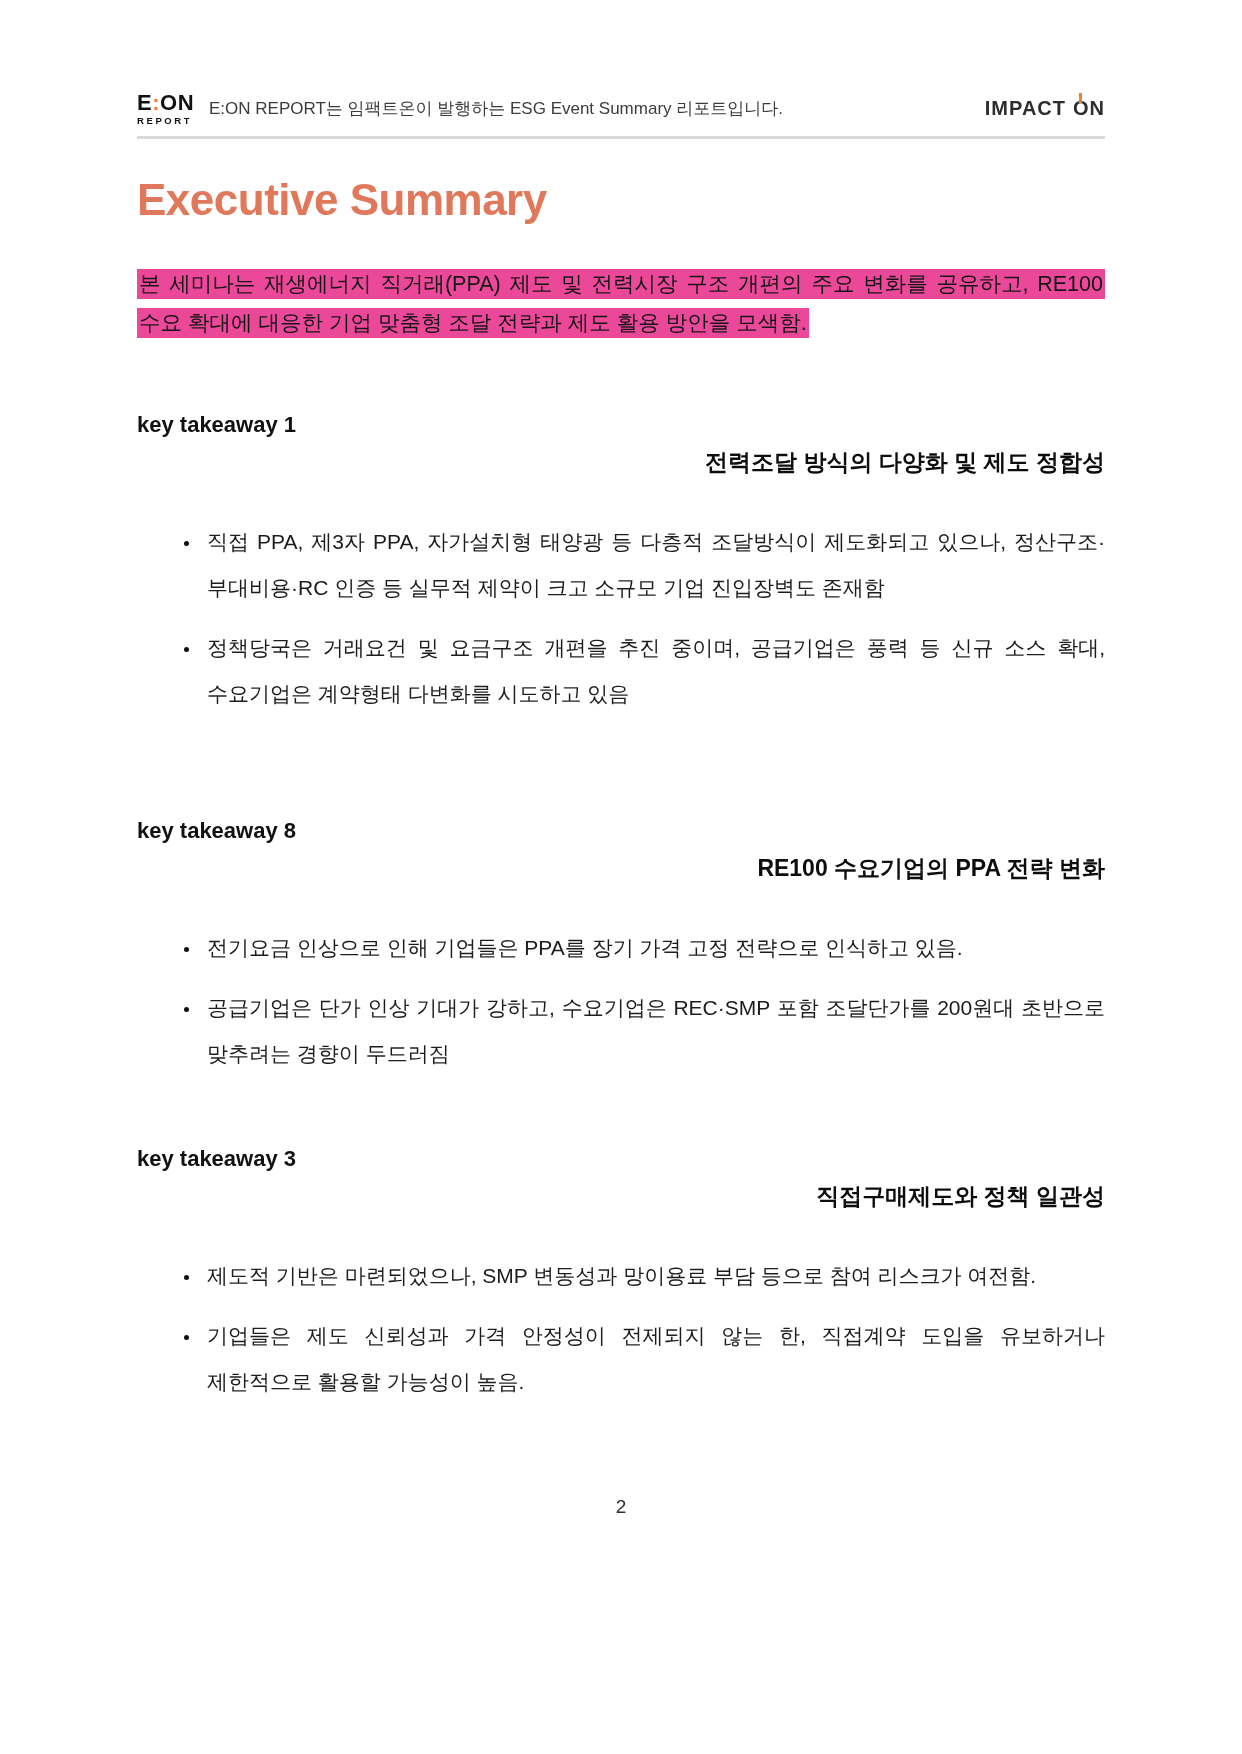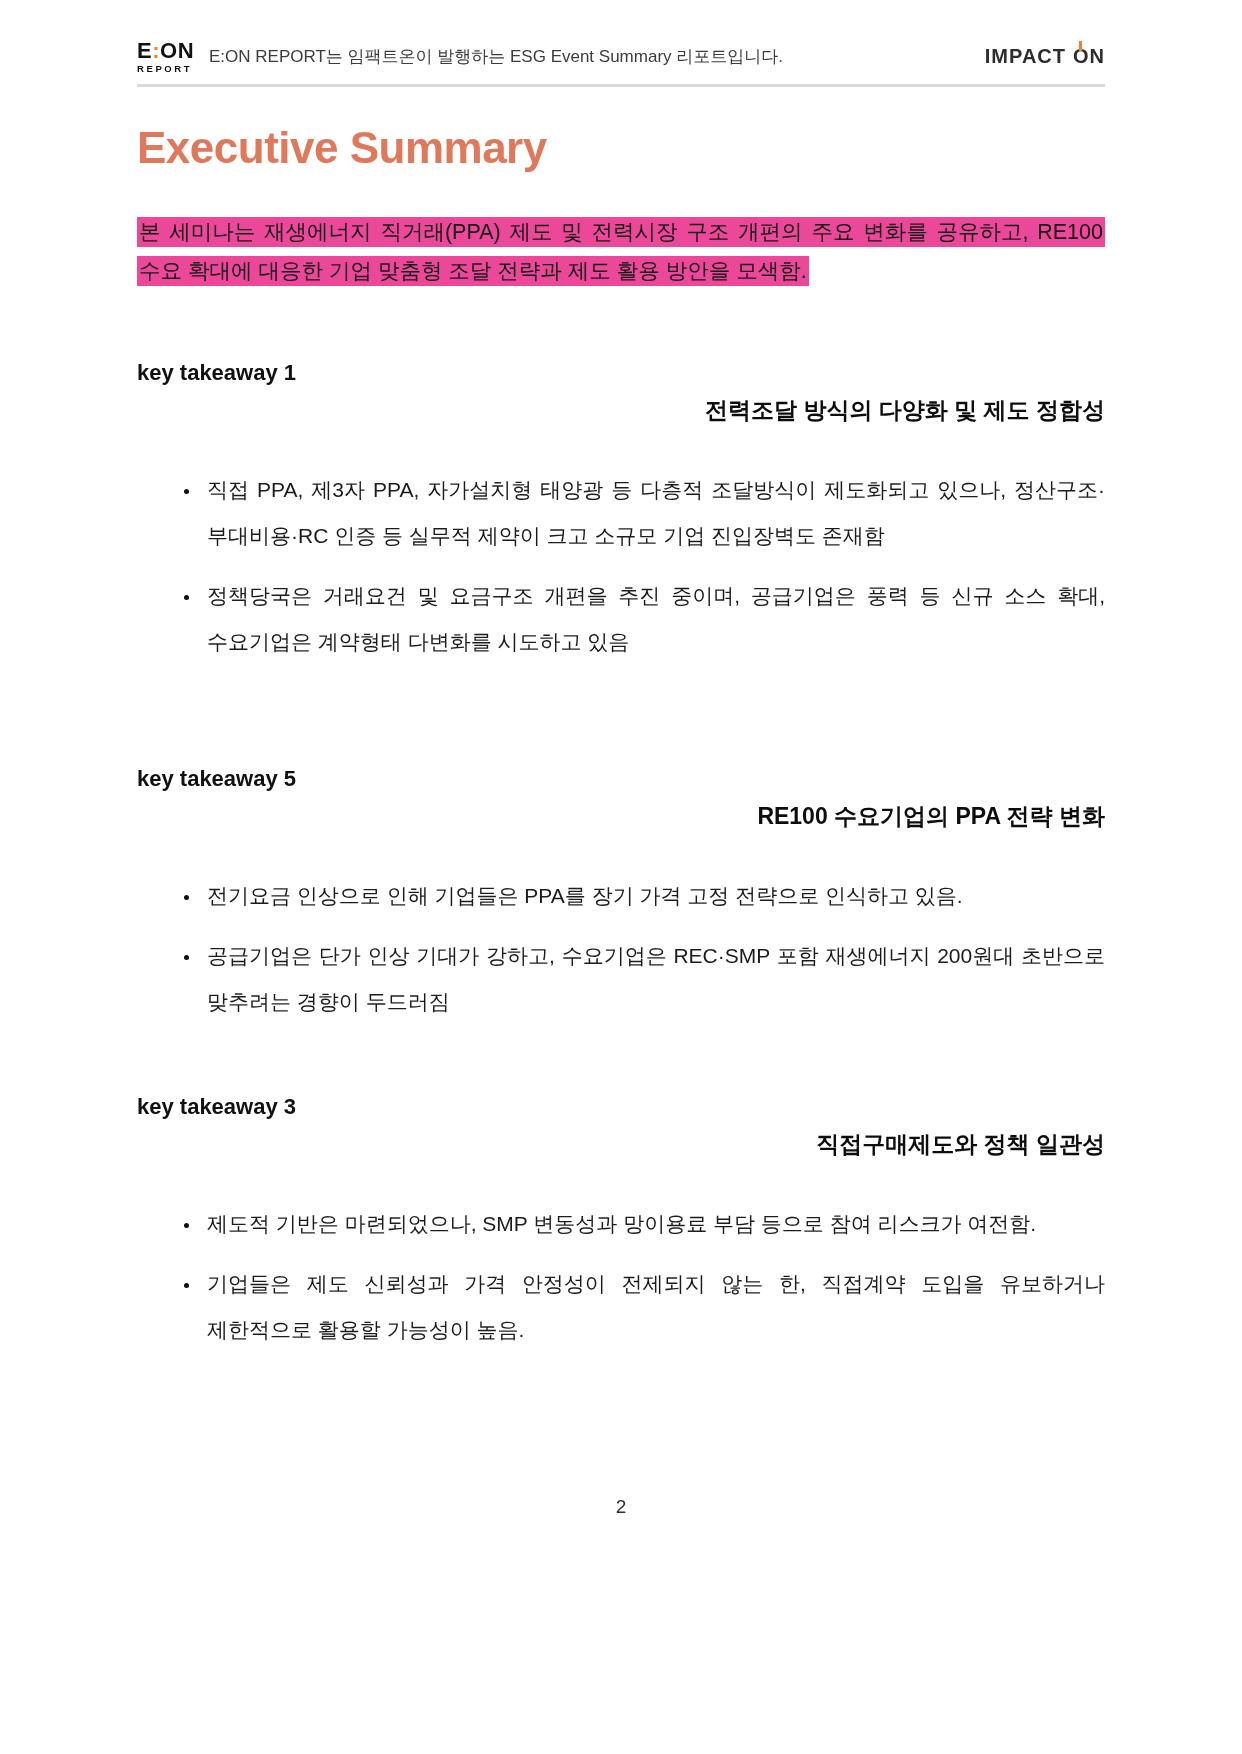--- a/index.html
+++ b/index.html
@@ -13,21 +13,21 @@
     font-family: "Liberation Sans", "DejaVu Sans", sans-serif;
     color: #1f1f1f;
     padding: 0 137px;
     overflow: hidden;
   }
 
   
   .header {
     display: flex;
     align-items: center;
-    padding-top: 40px;
+    padding-top: 92px;
   }
   .eon-logo { line-height: 1; flex: 0 0 auto; }
   .eon-main {
     font-size: 22px;
     font-weight: 800;
     letter-spacing: 0.5px;
     color: #111;
   }
   .eon-main .colon { color: #f08036; font-weight: 800; }
   .eon-sub {
@@ -165,25 +165,25 @@
   <section class="takeaway s1">
     <div class="tk-label">key takeaway 1</div>
     <div class="tk-heading">전력조달 방식의 다양화 및 제도 정합성</div>
     <ul class="tk-bullets">
       <li>직접 PPA, 제3자 PPA, 자가설치형 태양광 등 다층적 조달방식이 제도화되고 있으나, 정산구조·부대비용·RC 인증 등 실무적 제약이 크고 소규모 기업 진입장벽도 존재함</li>
       <li>정책당국은 거래요건 및 요금구조 개편을 추진 중이며, 공급기업은 풍력 등 신규 소스 확대, 수요기업은 계약형태 다변화를 시도하고 있음</li>
     </ul>
   </section>
 
   <section class="takeaway s2">
-    <div class="tk-label">key takeaway 5</div>
+    <div class="tk-label">key takeaway 8</div>
     <div class="tk-heading">RE100 수요기업의 PPA 전략 변화</div>
     <ul class="tk-bullets">
       <li>전기요금 인상으로 인해 기업들은 PPA를 장기 가격 고정 전략으로 인식하고 있음.</li>
-      <li>공급기업은 단가 인상 기대가 강하고, 수요기업은 REC·SMP 포함 재생에너지 200원대 초반으로 맞추려는 경향이 두드러짐</li>
+      <li>공급기업은 단가 인상 기대가 강하고, 수요기업은 REC·SMP 포함 조달단가를 200원대 초반으로 맞추려는 경향이 두드러짐</li>
     </ul>
   </section>
 
   <section class="takeaway s3">
     <div class="tk-label">key takeaway 3</div>
     <div class="tk-heading">직접구매제도와 정책 일관성</div>
     <ul class="tk-bullets">
       <li>제도적 기반은 마련되었으나, SMP 변동성과 망이용료 부담 등으로 참여 리스크가 여전함.</li>
       <li>기업들은 제도 신뢰성과 가격 안정성이 전제되지 않는 한, 직접계약 도입을 유보하거나 제한적으로 활용할 가능성이 높음.</li>
     </ul>

